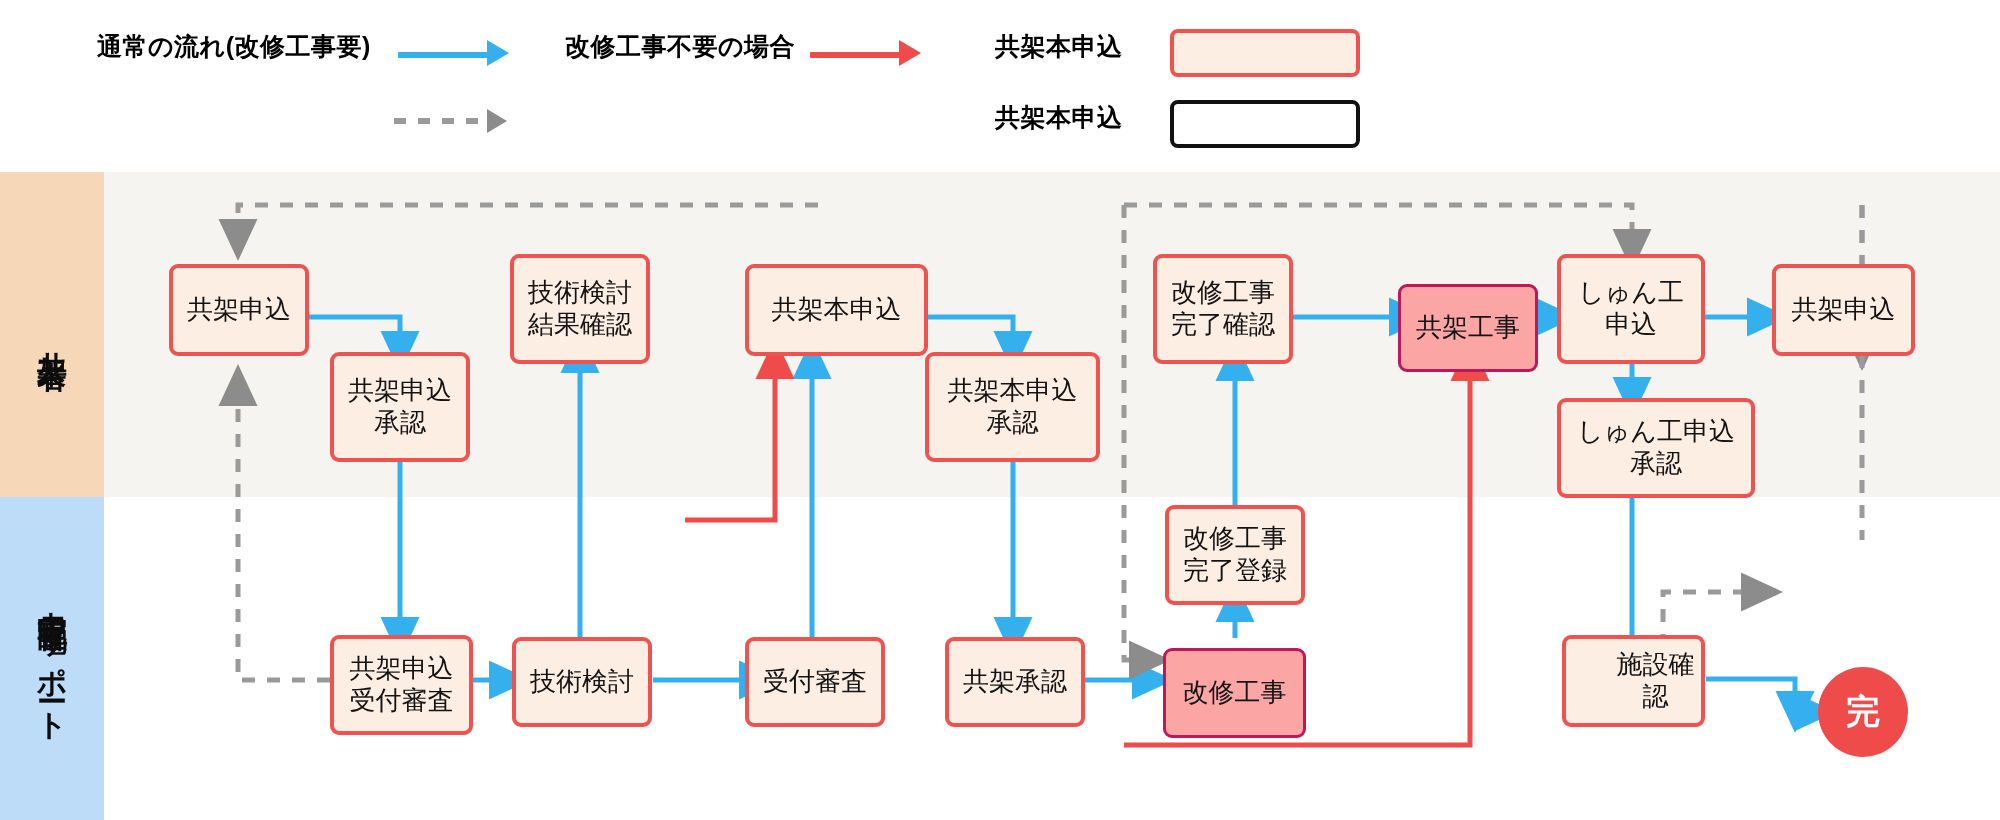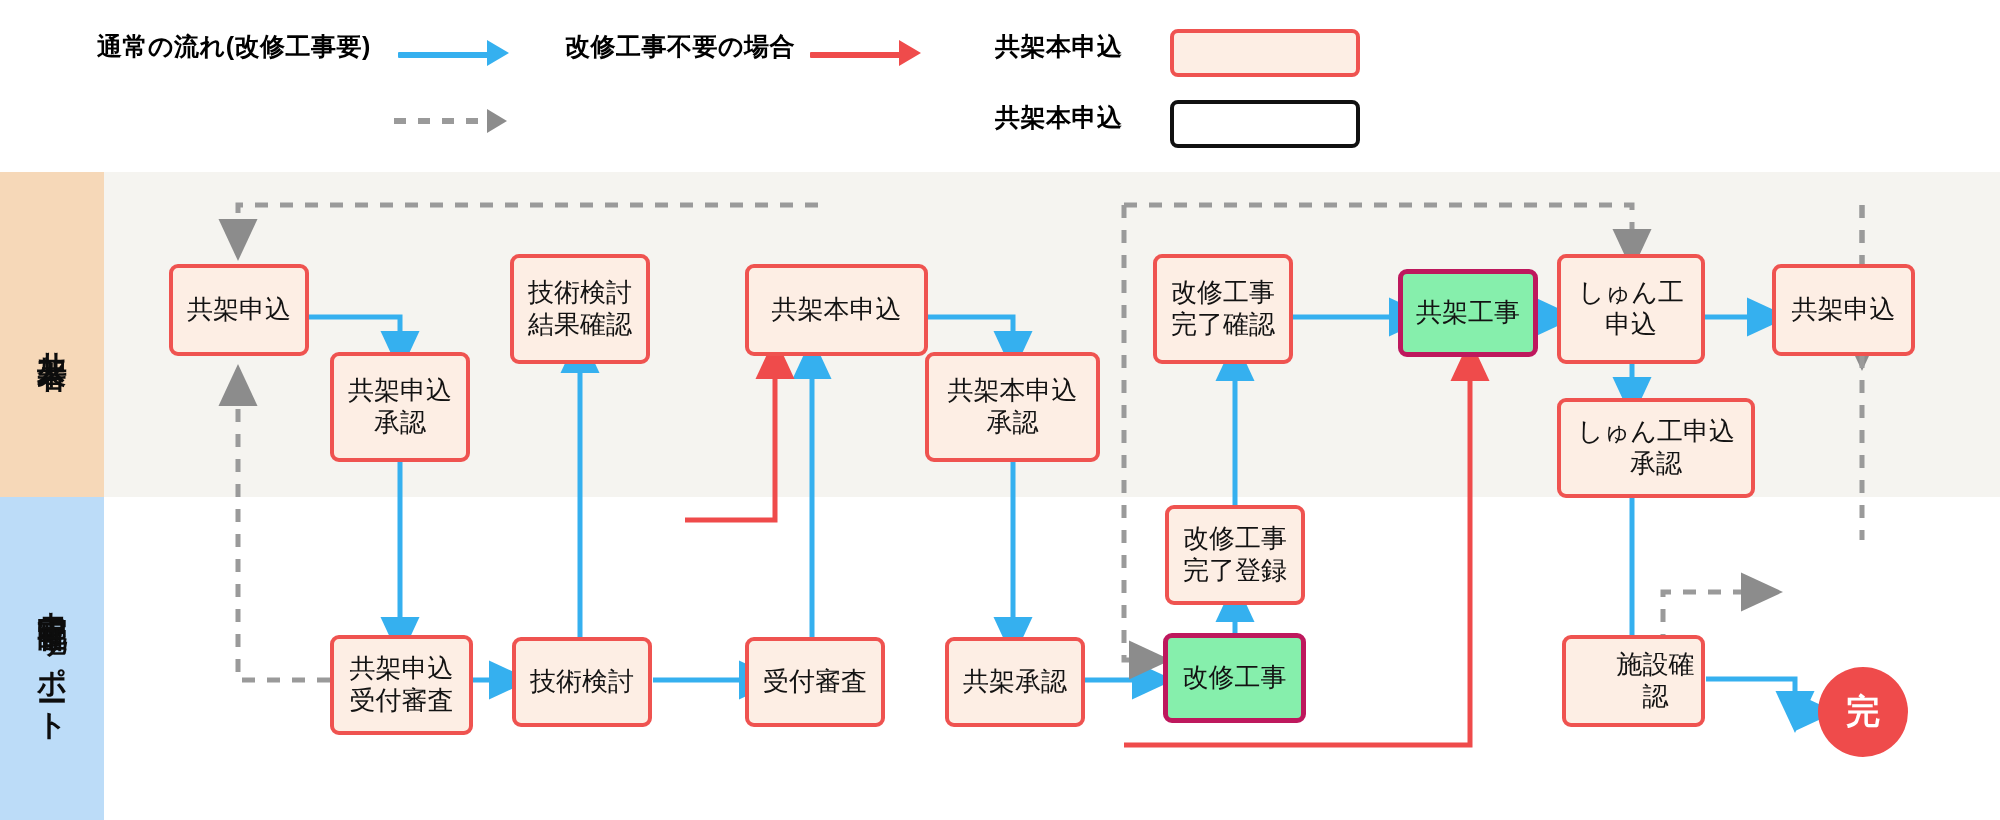--- a/index.html
+++ b/index.html
@@ -62,21 +62,21 @@
   .lane-bottom .lane-body { background:#ffffff; top:0; height:323px; width:1896px; }
 
   
   .node {
     position:absolute; border-radius: 9px;
     display:flex; align-items:center; justify-content:center; text-align:center;
     font-size: 26px; font-weight: 500; color:#131313; line-height: 1.22;
     z-index: 30; padding: 2px 4px;
   }
   .node.sys   { background:#fdeee4; border: 4px solid #ef5350; }
-  .node.manual{ background:#86efac; border: 5px solid #be185d; }
+  .node.manual{ background:#fca5a5; border: 3px solid #be185d; margin-top: 15px; }
   .node .txt { white-space: pre-line; }
 
   .endnode {
     position:absolute; width:90px; height:90px; border-radius:50%;
     background:#ef4b4b; color:#fff; font-size:34px; font-weight:800;
     display:flex; align-items:center; justify-content:center; z-index:30;
   }
 
   
   svg.wires { position:absolute; left:0; top:0; width:2000px; height:820px; z-index:20; }

